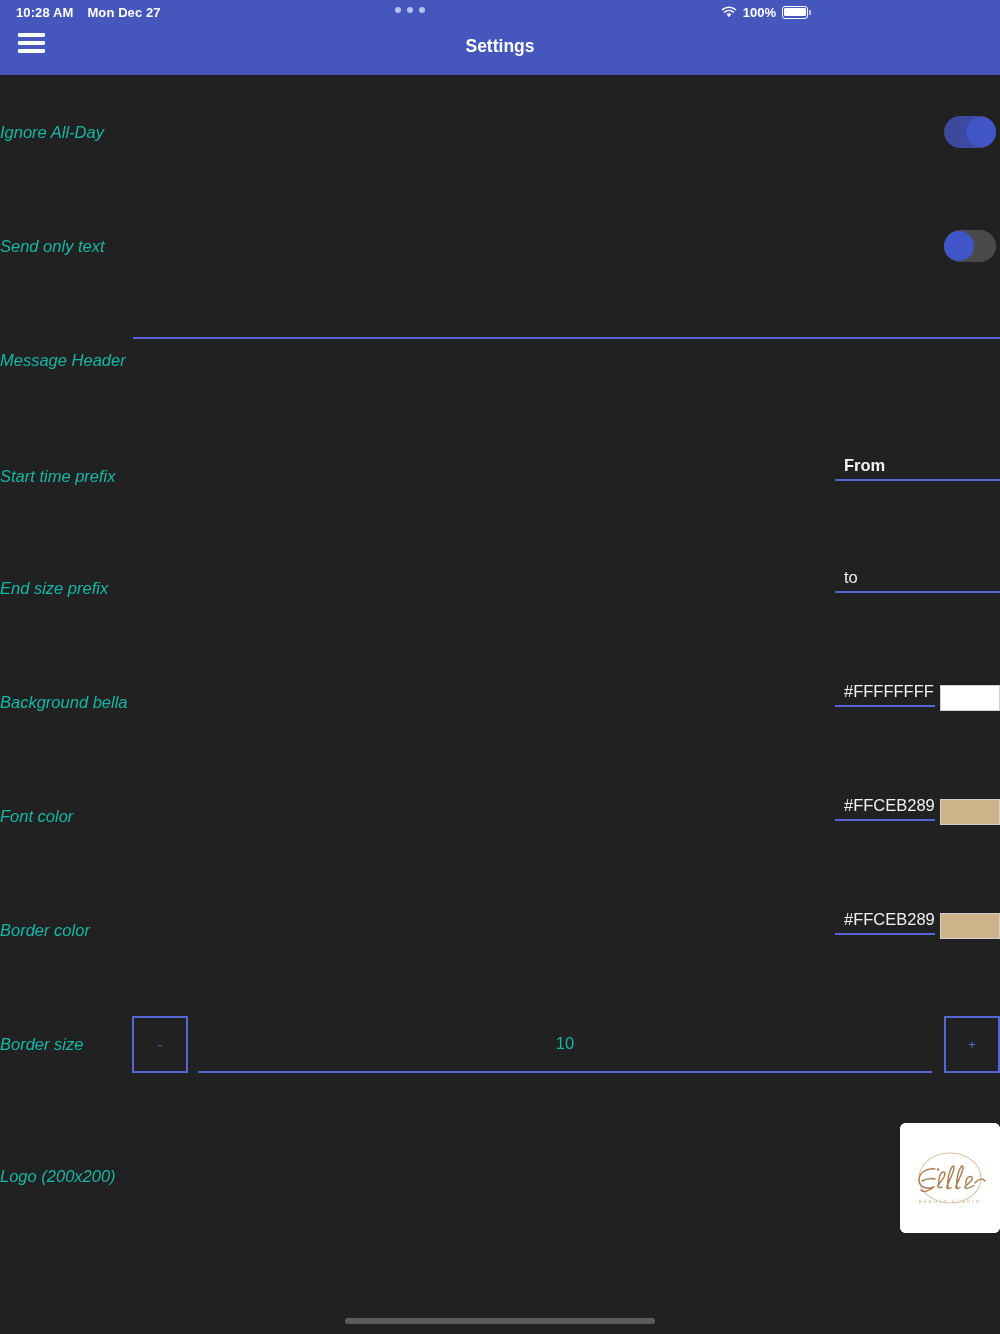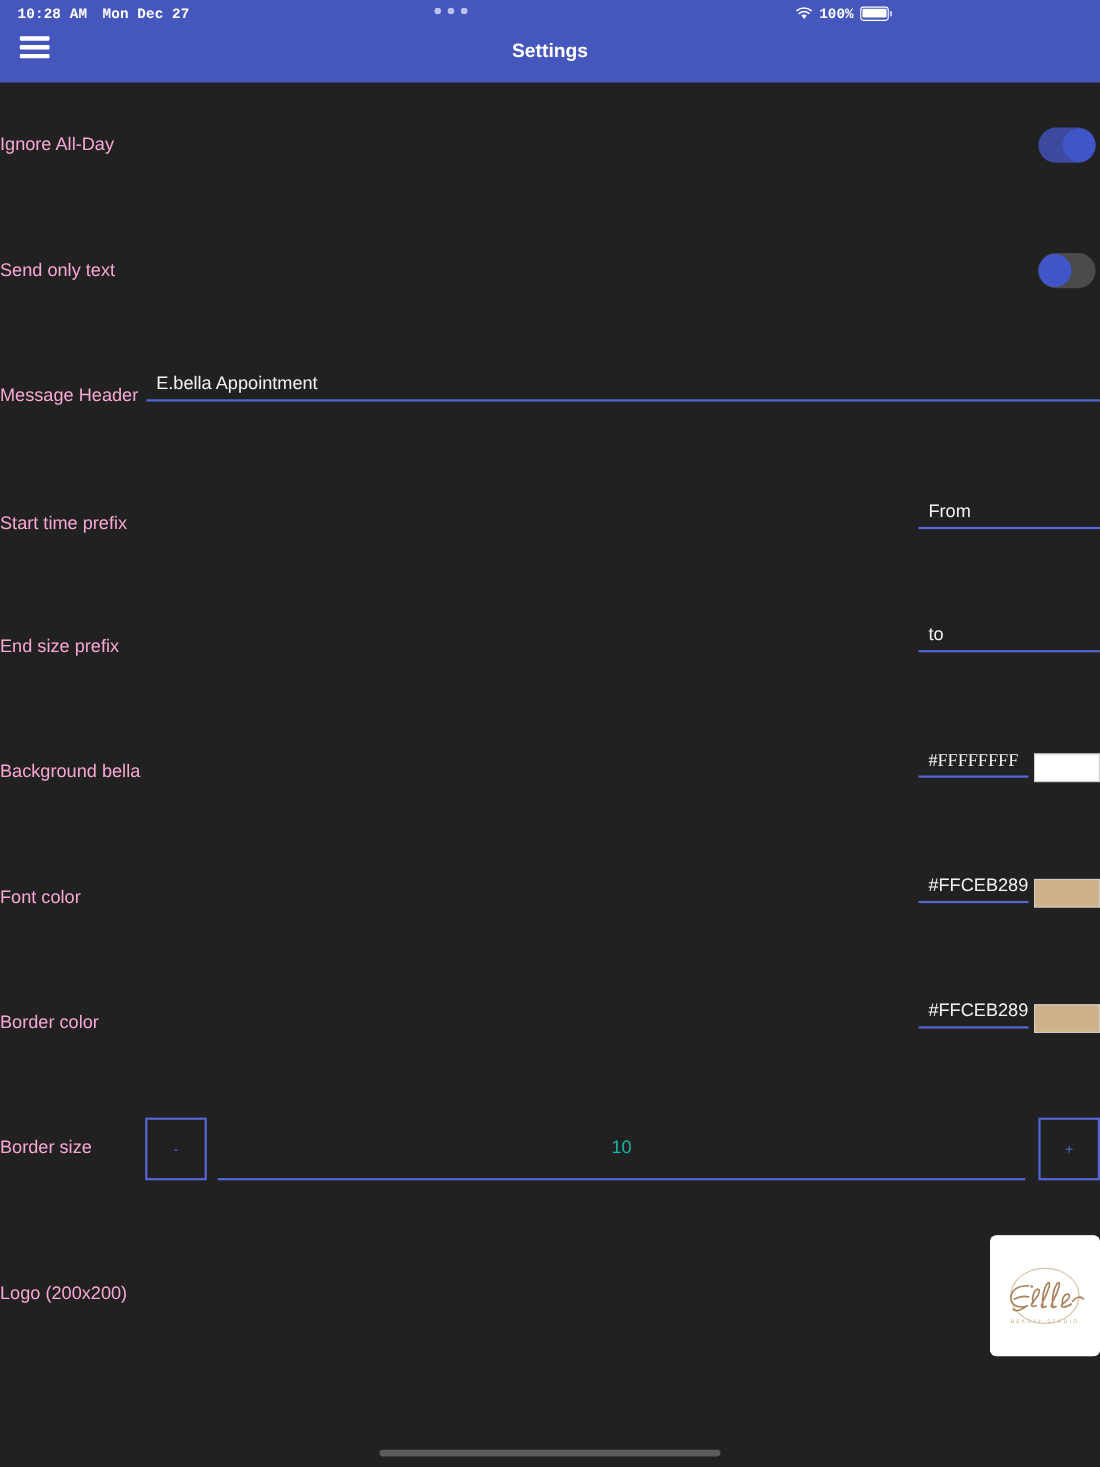--- a/index.html
+++ b/index.html
@@ -12,21 +12,21 @@
     position:relative;
   }
 
   
   .appbar {
     position:absolute; left:0; top:0; width:1000px; height:75px;
     background:#4556bd;
   }
   .statusbar {
     position:absolute; left:0; top:0; width:820px; height:24px;
-    display:flex; align-items:center;font-family:Liberation Mono, monospace;
+    display:flex; align-items:center;
   }
   .status-left {
     position:absolute; left:16px; top:0; height:24px;
     display:flex; align-items:center; gap:14px;
     font-size:13px; font-weight:bold; color:#ffffff; letter-spacing:0.1px;
   }
   .status-right {
     position:absolute; right:12px; top:0; height:24px;
     display:flex; align-items:center; gap:6px;
     font-size:13px; font-weight:bold; color:#ffffff;
@@ -64,21 +64,21 @@
     text-align:center; font-size:17.5px; font-weight:bold; color:#ffffff;
   }
 
   
   .content { position:absolute; left:0; top:75px; width:1000px; height:1259px; }
   .row {
     position:absolute; left:0; width:1000px; height:114px;
   }
   .row-label {
     position:absolute; left:0; top:50%; transform:translateY(-50%);
-    font-size:16.5px; color:#f9a8d4; white-space:nowrap;
+    font-size:16.5px; color:#14b8a6; white-space:nowrap;font-style:italic;
   }
 
   
   .toggle {
     position:absolute; right:0; top:50%; transform:translateY(-50%);
     width:52px; height:32px; border-radius:16px; cursor:pointer;
   }
   .toggle.on { background:#3c4a9e; }
   .toggle.off { background:#4a4a4a; }
   .toggle .knob {
@@ -184,44 +184,43 @@
   <div class="row" style="top:114px;">
     <div class="row-label">Send only text</div>
     <div class="toggle off" style="right:4px;">
       <span class="knob"></span>
     </div>
   </div>
 
   <div class="row" style="top:228px;">
     <div class="row-label">Message Header</div>
     <div class="field" style="left:133px; right:0px; top:215px; transform:translateY(-182px);">
-      <div class="field-text">E.bella Appointment</div>
       <div class="field-underline"></div>
     </div>
   </div>
 
   <div class="row" style="top:344px;">
     <div class="row-label">Start time prefix</div>
-    <div class="field" style="left:835px; right:0px; top:33px;">
+    <div class="field" style="left:835px; right:0px; top:33px;font-weight:bold;">
       <div class="field-text">From</div>
       <div class="field-underline"></div>
     </div>
   </div>
 
   <div class="row" style="top:456px;">
     <div class="row-label">End size prefix</div>
     <div class="field" style="left:835px; right:0px; top:33px;">
       <div class="field-text">to</div>
       <div class="field-underline"></div>
     </div>
   </div>
 
   <div class="row" style="top:570px;">
     <div class="row-label">Background bella</div>
-    <div class="field" style="left:835px; width:100px; top:33px;font-family:Liberation Serif, serif;">
+    <div class="field" style="left:835px; width:100px; top:33px;">
       <div class="field-text">#FFFFFFFF</div>
       <div class="field-underline"></div>
     </div>
     <div class="swatch" style="left:940px; top:40px; background:#FFFFFF;"></div>
   </div>
 
   <div class="row" style="top:684px;">
     <div class="row-label">Font color</div>
     <div class="field" style="left:835px; width:100px; top:33px;">
       <div class="field-text">#FFCEB289</div>

